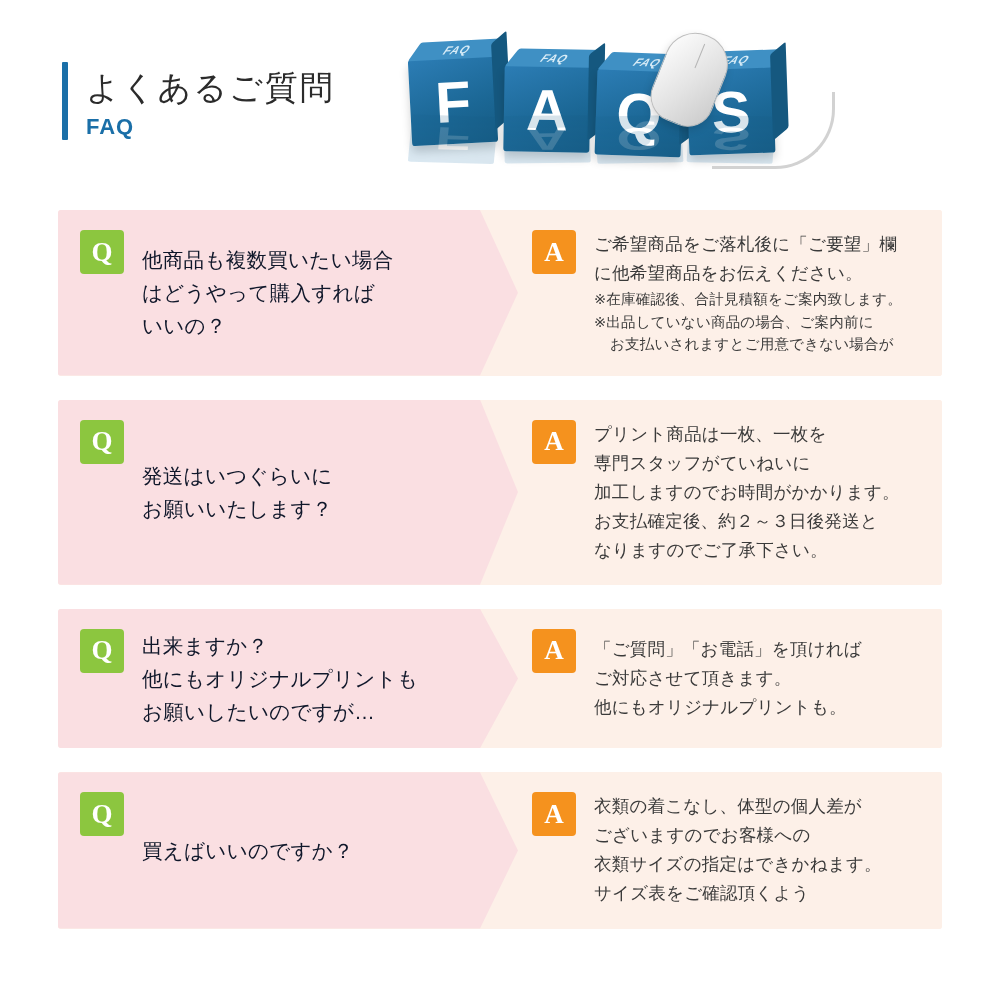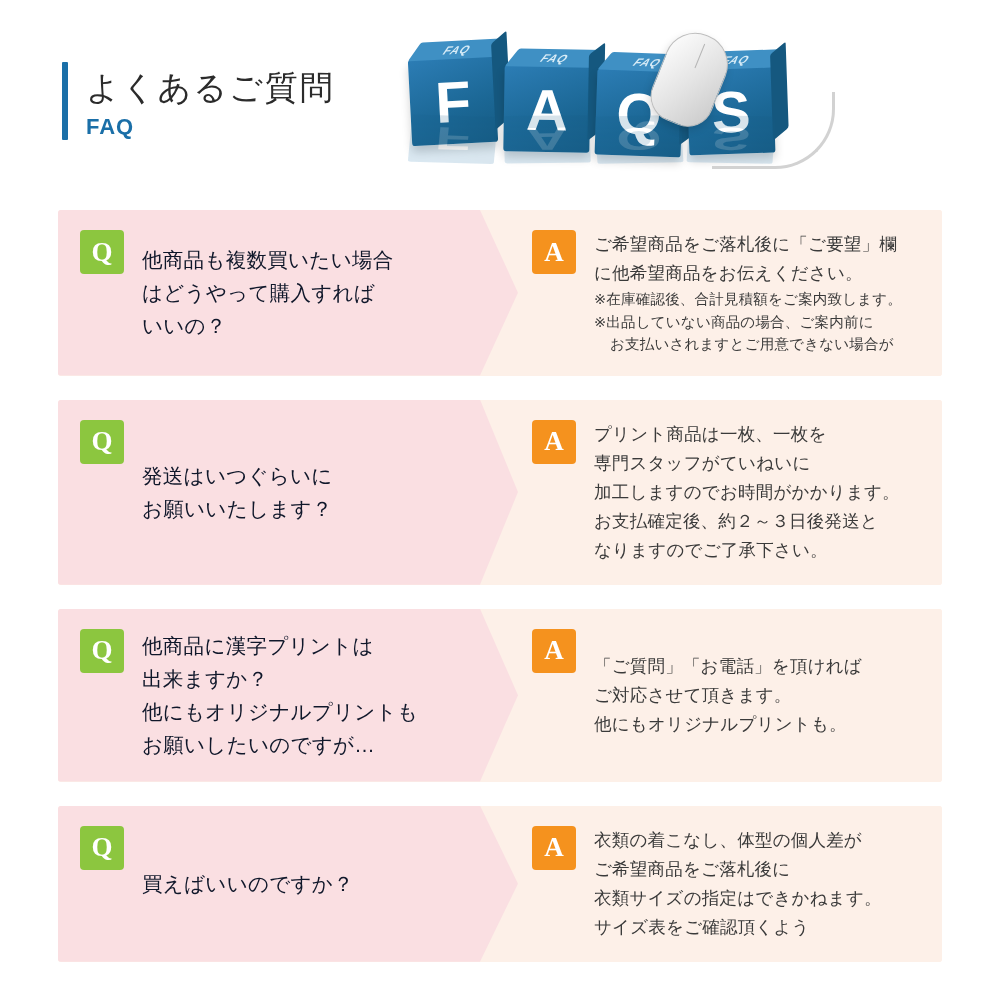--- a/index.html
+++ b/index.html
@@ -337,21 +337,20 @@
         <span class="line">お支払確定後、約２～３日後発送と</span>
         <span class="line">なりますのでご了承下さい。</span>
       </div>
     </div>
   </div>
 
   <div class="faq-row">
     <div class="q-side">
       <div class="badge badge-q">Q</div>
       <div class="q-text">
-        <span class="line">他商品に漢字プリントは</span>
         <span class="line">出来ますか？</span>
         <span class="line">他にもオリジナルプリントも</span>
         <span class="line">お願いしたいのですが…</span>
       </div>
     </div>
     <div class="a-side">
       <div class="badge badge-a">A</div>
       <div class="a-text">
         <span class="line">「ご質問」「お電話」を頂ければ</span>
         <span class="line">ご対応させて頂きます。</span>
@@ -364,20 +363,20 @@
     <div class="q-side">
       <div class="badge badge-q">Q</div>
       <div class="q-text">
         <span class="line">買えばいいのですか？</span>
       </div>
     </div>
     <div class="a-side">
       <div class="badge badge-a">A</div>
       <div class="a-text">
         <span class="line">衣類の着こなし、体型の個人差が</span>
-        <span class="line">ご希望商品をご落札後に</span>
+        <span class="line">ございますのでお客様への</span>
         <span class="line">衣類サイズの指定はできかねます。</span>
         <span class="line">サイズ表をご確認頂くよう</span>
       </div>
     </div>
   </div>
 
 </div>
 
 </body></html>

